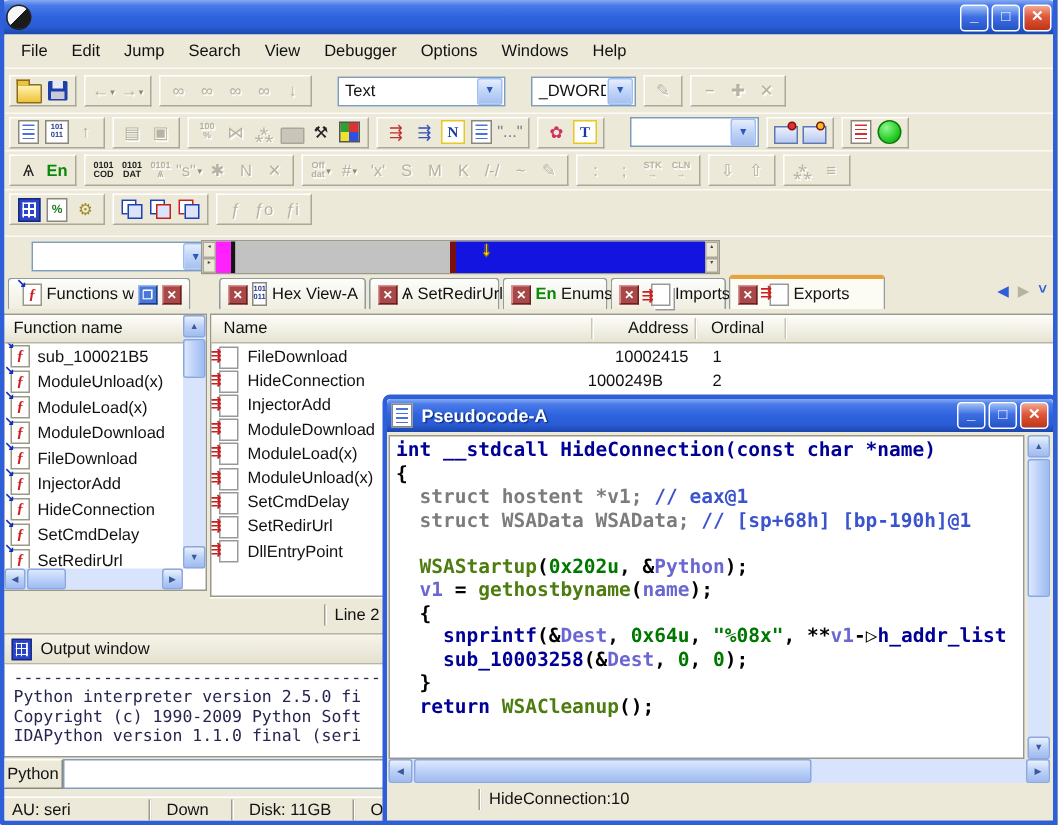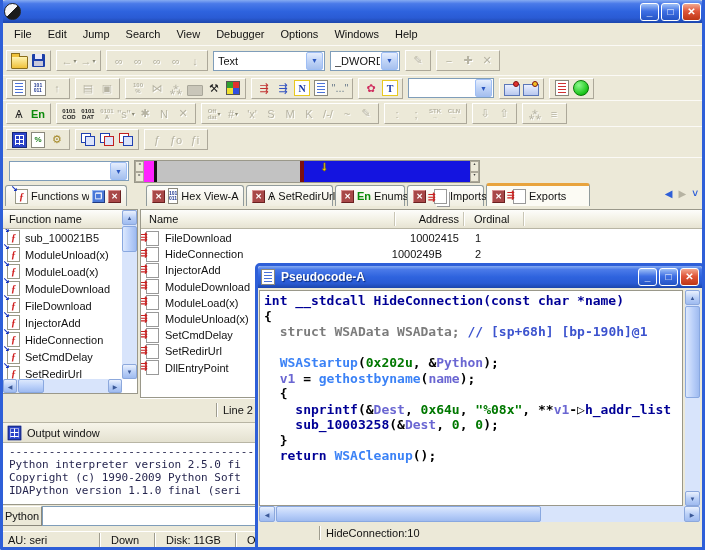--- a/index.html
+++ b/index.html
@@ -25,21 +25,21 @@
   .tbars{position:absolute;left:3px;top:45px;width:699px;background:#ECE9D8;}
   .tbrow{display:flex;align-items:center;padding:1px 3px;border-top:1px solid #FBFAF6;box-sizing:border-box;}
   .tbgroup{display:flex;align-items:center;gap:1px;padding:1px 3px;margin-right:5px;
     border:1px solid;border-color:#FFFFFF #ACA899 #ACA899 #FFFFFF;background:#ECE9D8;}
   .tbi{min-width:18px;height:17px;display:flex;align-items:center;justify-content:center;
     font-size:11px;color:#222;position:relative;}
   .tbi.dis{color:#B6B3A2;text-shadow:1px 1px 0 #fff;}
   .tbi .dd{font-size:6px;color:#8a8876;margin-left:1px;}
   .micro{font-size:6px;line-height:6px;white-space:pre;text-align:center;font-weight:bold;}
   .combo{height:20px;background:#fff;border:1px solid #7F9DB9;display:flex;align-items:center;
-    padding-left:4px;box-sizing:border-box;margin-right:5px;}
+    padding-left:4px;box-sizing:border-box;margin-right:5px;margin-left:12px;}
   .combo .cv{flex:1;overflow:hidden;white-space:nowrap;}
   .combo .chev{width:15px;height:16px;margin:1px;background:linear-gradient(#E6EEFD,#C0D4F7 50%,#A6C0EE);
     border:1px solid #9EBEF5;border-radius:2px;color:#2B57C0;font-size:7px;display:flex;align-items:center;justify-content:center;}
   
   .ic-folder{width:15px;height:11px;background:linear-gradient(#FFF3B0,#EFC23B);border:1px solid #8A6D1C;border-radius:1px;position:relative;margin-top:3px;}
   .ic-folder::before{content:"";position:absolute;left:-1px;top:-4px;width:7px;height:3px;background:#EFC23B;border:1px solid #8A6D1C;border-bottom:none;}
   .ic-floppy{width:13px;height:13px;background:#1C3FA8;position:relative;border-radius:1px;}
   .ic-floppy::before{content:"";position:absolute;left:3px;top:0;width:7px;height:5px;background:#E8E8F8;}
   .ic-floppy::after{content:"";position:absolute;left:2px;bottom:1px;width:9px;height:5px;background:#C9C9DA;}
   .ic-page{width:12px;height:14px;background:#fff;border:1px solid #8A887C;position:relative;}
@@ -134,21 +134,21 @@
   .pseudo{position:absolute;left:255px;top:263px;width:450px;height:287px;box-sizing:border-box;
     border:3px solid #2E5FD8;border-radius:5px 5px 0 0;background:#ECE9D8;z-index:10;}
   .ptitle{height:22px;background:linear-gradient(180deg,#86ABF2 0%,#4A7AE9 16%,#2E63DE 50%,#2A5BD4 78%,#1C46AC 100%);
     border-radius:3px 3px 0 0;display:flex;align-items:center;padding:0 3px;gap:4px;}
   .ptitle .titletext{font-size:12px;margin-left:2px;}
   .pcode{position:absolute;left:1px;top:24px;width:424px;height:216px;background:#fff;border:1px solid #9a988a;
     box-sizing:border-box;overflow:hidden;font-family:"DejaVu Sans Mono","DejaVu Sans",monospace;
     font-size:13px;line-height:15.5px;font-weight:bold;padding:2px 0 0 4px;}
   .cl{white-space:pre;height:15.5px;}
   .tk-k{color:#000096;} .tk-p{color:#000;} .tk-d{color:#7C7C7C;} .tk-c{color:#3C53CE;}
-  .tk-i{color:#3b82f6;} .tk-n{color:#007800;} .tk-v{color:#6A66D2;}
+  .tk-i{color:#4d7c0f;} .tk-n{color:#007800;} .tk-v{color:#6A66D2;}
   .pstatus{position:absolute;left:1px;top:256px;right:1px;height:22px;background:#ECE9D8;display:flex;align-items:center;}
 </style>
 </head>
 <body>
 
 <div class="screen">
 
   <div class="titlebar">
     <span class="appicon"></span>
     <span class="capbtns">
@@ -579,20 +579,21 @@
       <span class="titletext">Pseudocode-A</span>
       <span class="capbtns">
         <span class="capbtn">_</span>
         <span class="capbtn">□</span>
         <span class="capbtn close">✕</span>
       </span>
     </div>
     <div class="pcode" id="pcode">
         <div class="cl"><span class="tk-k">int __stdcall HideConnection(const char *name)</span></div>
         <div class="cl"><span class="tk-p">{</span></div>
+        <div class="cl"><span class="tk-d">  struct hostent *v1; </span><span class="tk-c">// eax@1</span></div>
         <div class="cl"><span class="tk-d">  struct WSAData WSAData; </span><span class="tk-c">// [sp+68h] [bp-190h]@1</span></div>
         <div class="cl"></div>
         <div class="cl"><span class="tk-p">  </span><span class="tk-i">WSAStartup</span><span class="tk-p">(</span><span class="tk-n">0x202u</span><span class="tk-p">, &amp;</span><span class="tk-v">Python</span><span class="tk-p">);</span></div>
         <div class="cl"><span class="tk-p">  </span><span class="tk-v">v1</span><span class="tk-p"> = </span><span class="tk-i">gethostbyname</span><span class="tk-p">(</span><span class="tk-v">name</span><span class="tk-p">);</span></div>
         <div class="cl"><span class="tk-p">  {</span></div>
         <div class="cl"><span class="tk-p">    </span><span class="tk-k">snprintf</span><span class="tk-p">(&amp;</span><span class="tk-v">Dest</span><span class="tk-p">, </span><span class="tk-n">0x64u</span><span class="tk-p">, </span><span class="tk-n">"%08x"</span><span class="tk-p">, **</span><span class="tk-v">v1</span><span class="tk-p">-▷</span><span class="tk-k">h_addr_list</span></div>
         <div class="cl"><span class="tk-p">    </span><span class="tk-k">sub_10003258</span><span class="tk-p">(&amp;</span><span class="tk-v">Dest</span><span class="tk-p">, </span><span class="tk-n">0</span><span class="tk-p">, </span><span class="tk-n">0</span><span class="tk-p">);</span></div>
         <div class="cl"><span class="tk-p">  }</span></div>
         <div class="cl"><span class="tk-k">  return </span><span class="tk-i">WSACleanup</span><span class="tk-p">();</span></div>
       </div>

